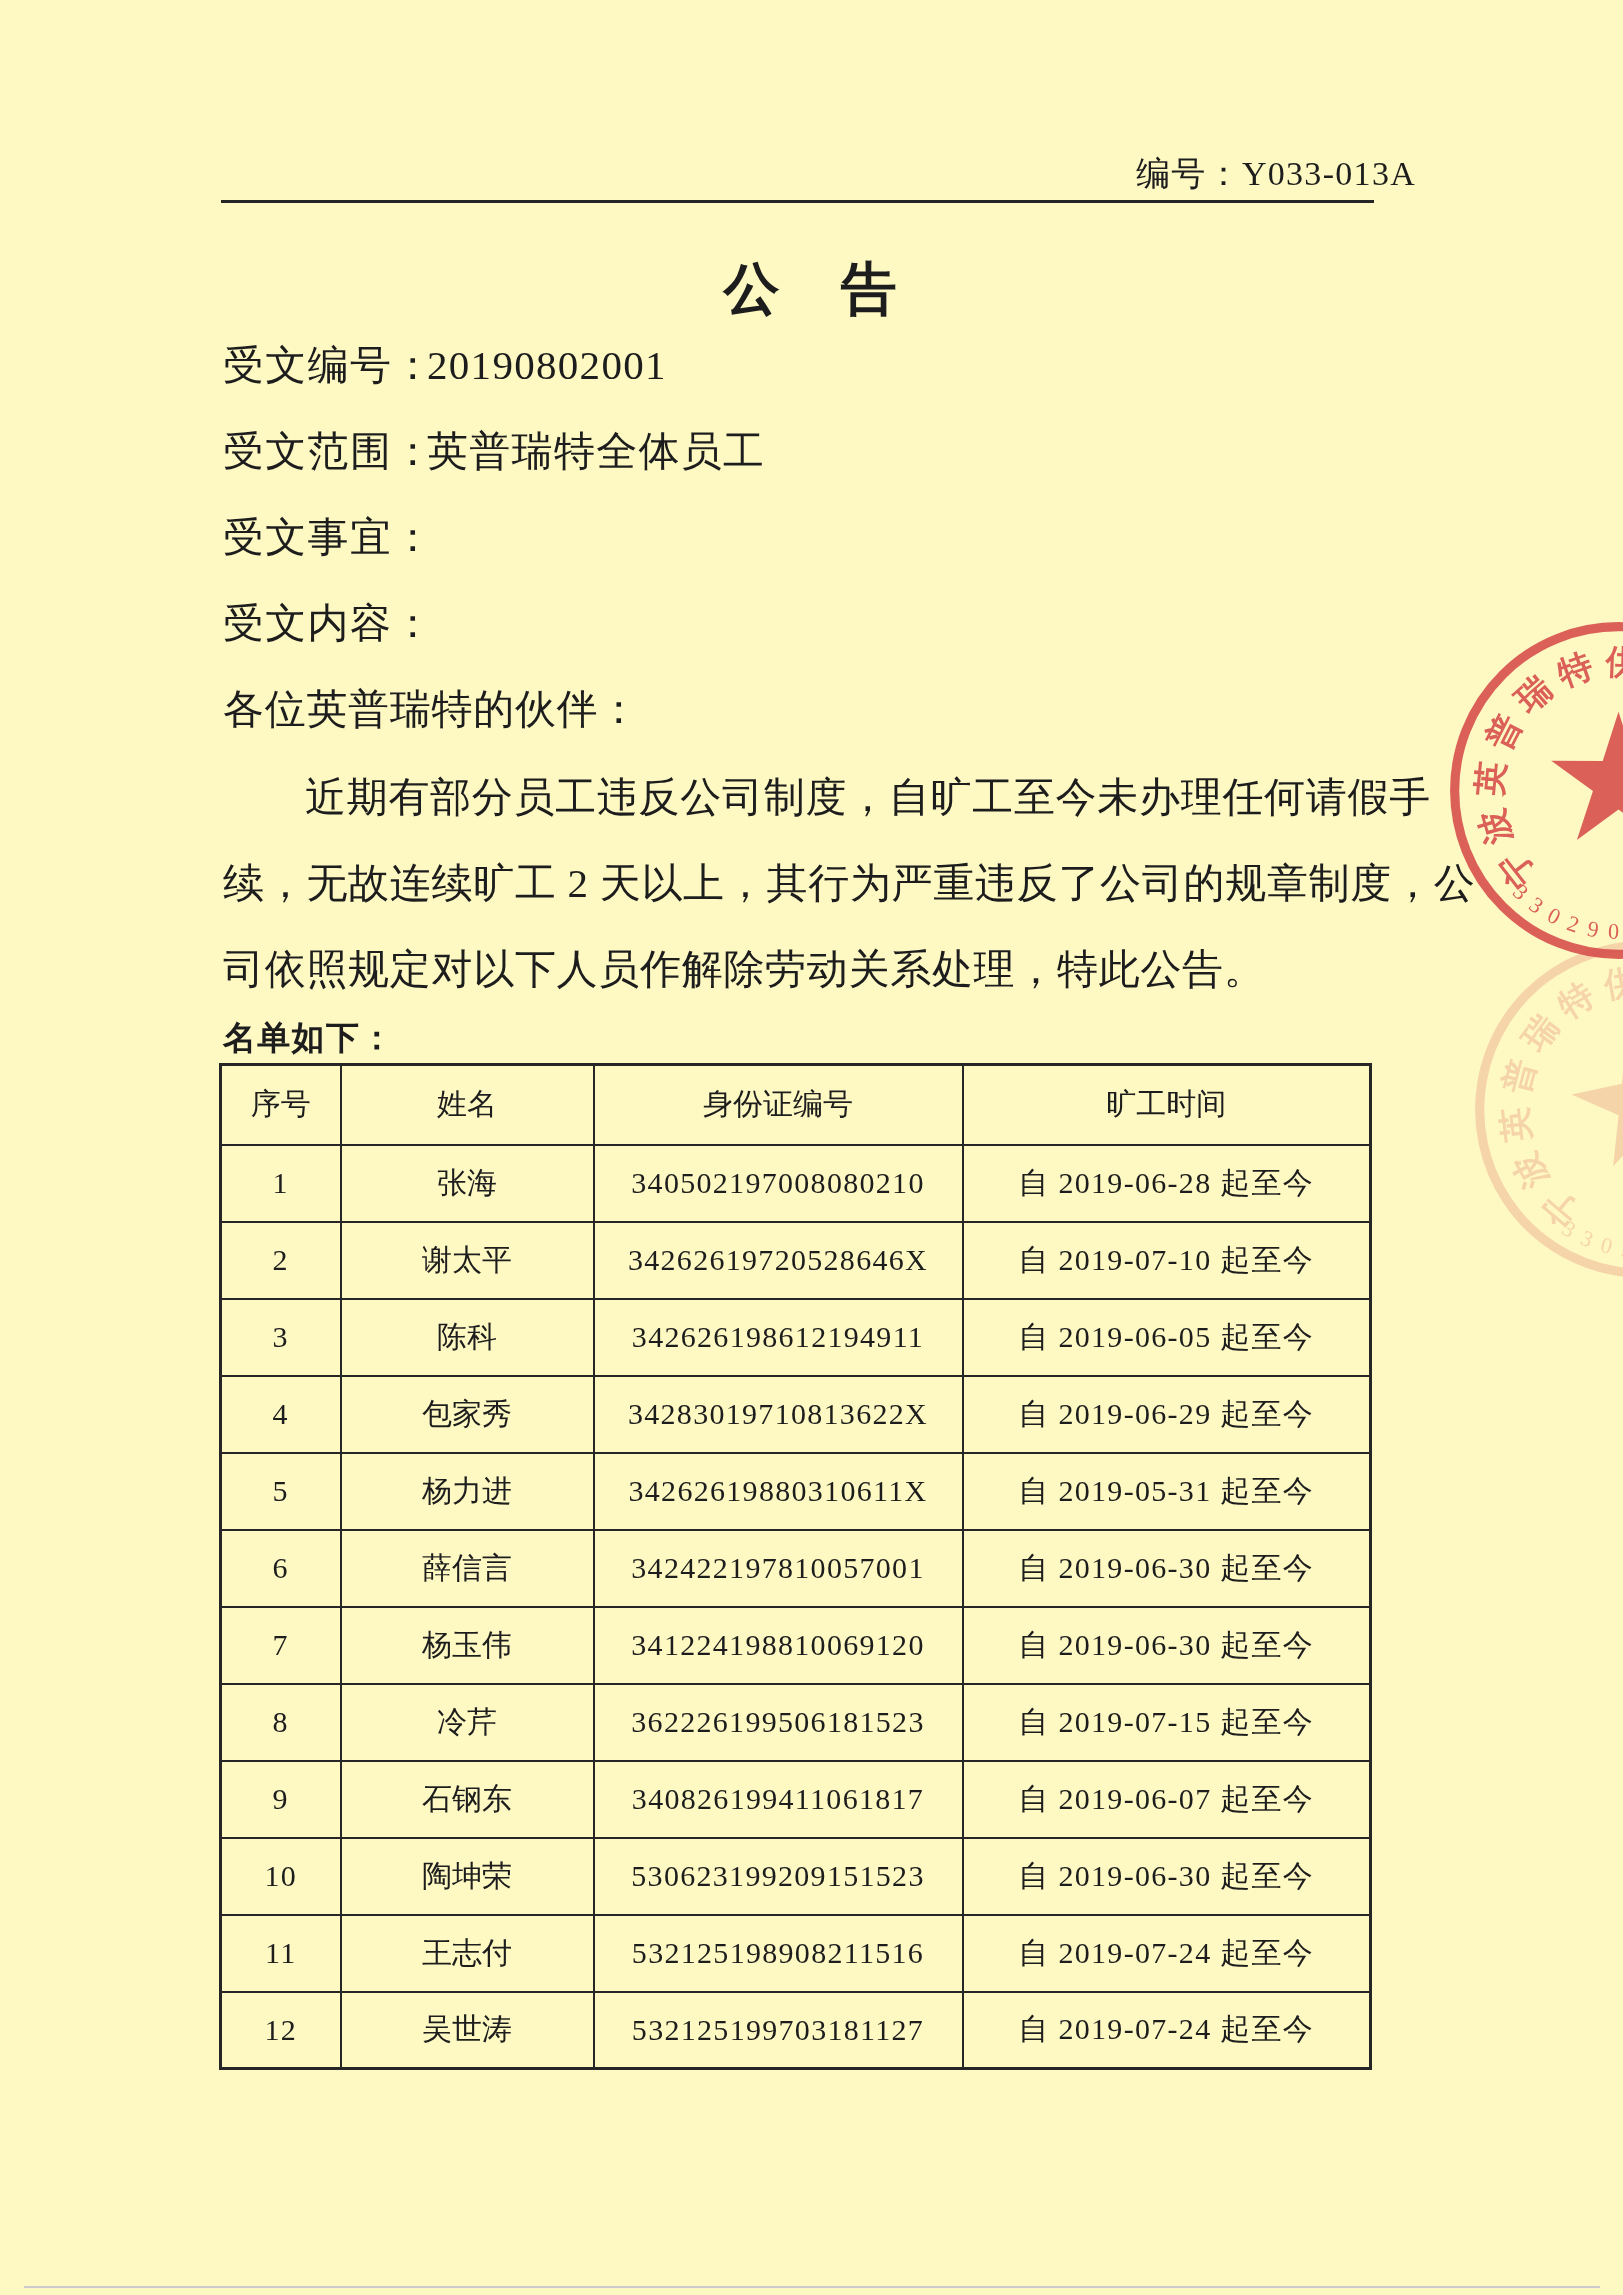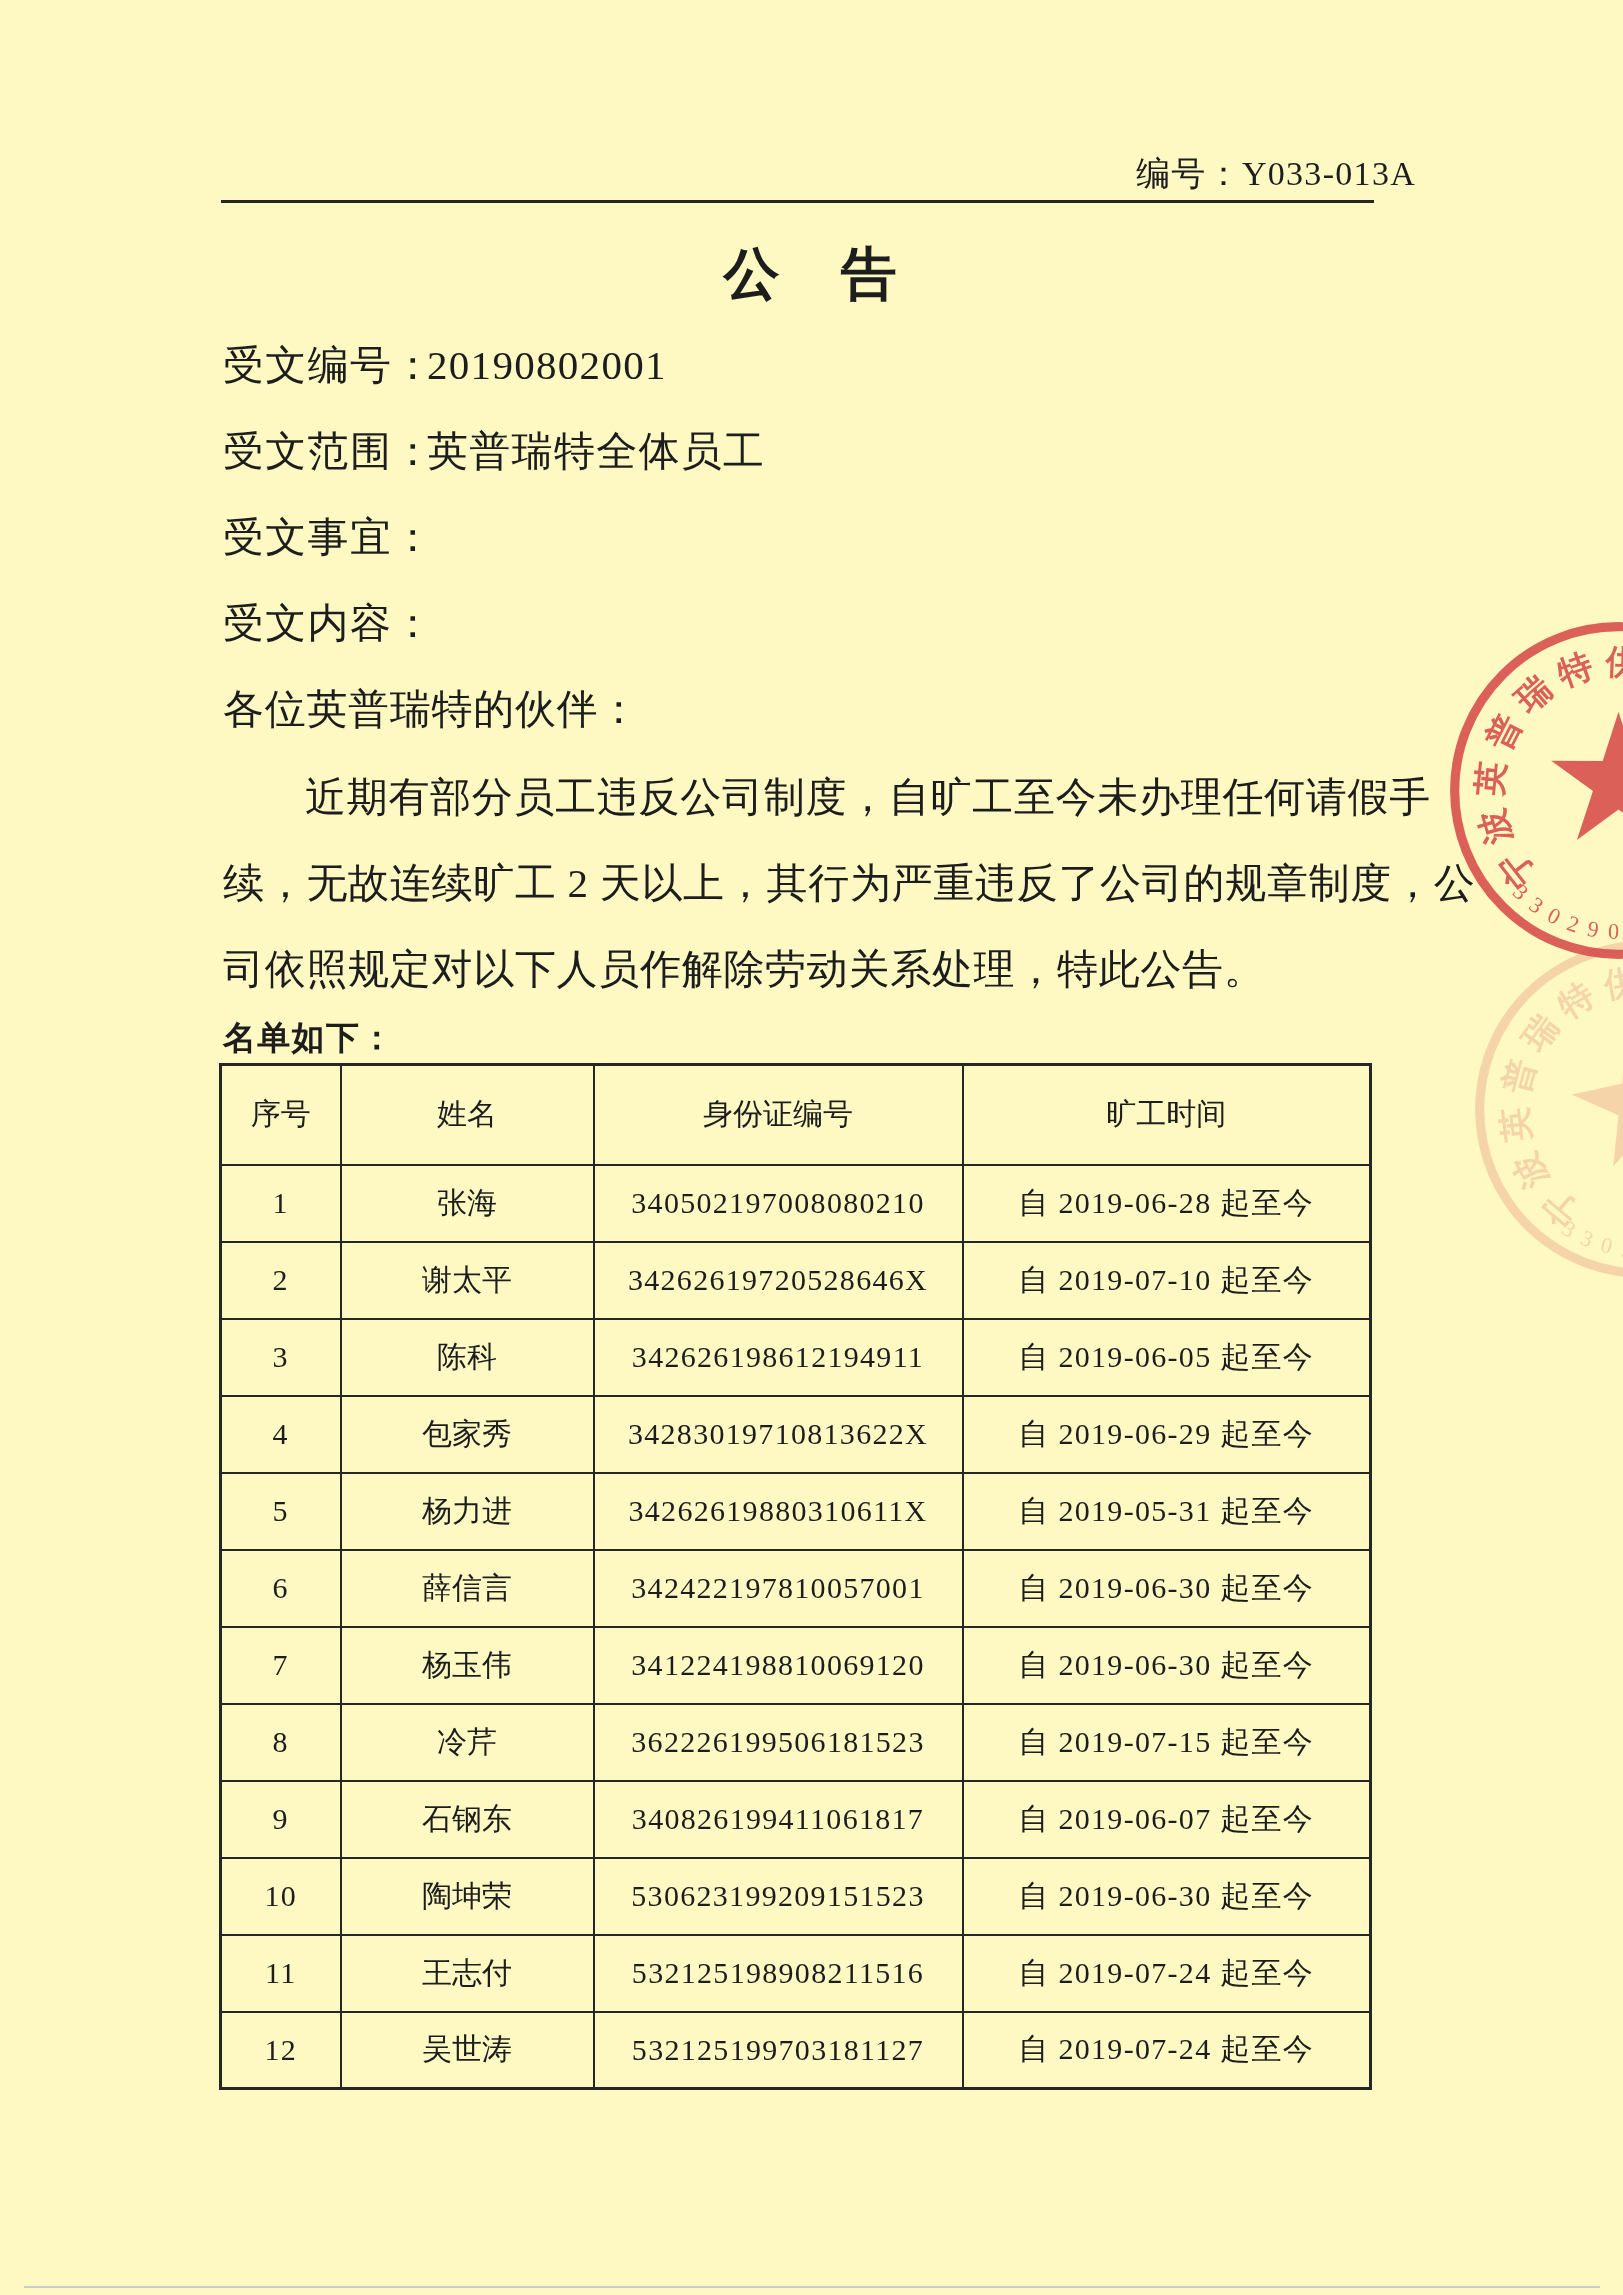--- a/index.html
+++ b/index.html
@@ -27,21 +27,21 @@
     top: 200px;
     width: 1153px;
     height: 3.3px;
     background: #262626;
   }
   .title {
     position: absolute;
     left: 0;
     right: 0;
     top: 237px;
-    margin: 0;
+    margin: 15px;
     text-align: center;
     font-size: 56px;
     font-weight: bold;
     letter-spacing: 2.6px;
     font-family: "Liberation Serif", "DejaVu Serif", serif;
   }
   .meta-line {
     position: absolute;
     left: 223px;
     width: 1152px;
@@ -96,21 +96,21 @@
   .roster col.c3 { width: 369px; }
   .roster col.c4 { width: 408px; }
   .roster th, .roster td {
     border: 2.6px solid #262626;
     text-align: center;
     vertical-align: middle;
     font-weight: normal;
     padding: 0;
     overflow: hidden;
   }
-  .roster thead tr { height: 100px; }
+  .roster thead tr { height: 80px; }
   .roster tbody tr { height: 77px; }
   .roster td.num, .roster td.id, .roster td.date { letter-spacing: 1.3px; }
   .seal {
     position: absolute;
     color: #d85450;
   }
   .seal-strong { left: 1435px; top: 607px; opacity: 0.92; }
   .seal-faint  { left: 1460px; top: 926px; opacity: 0.22; }
   .seal text {
     fill: currentColor;

